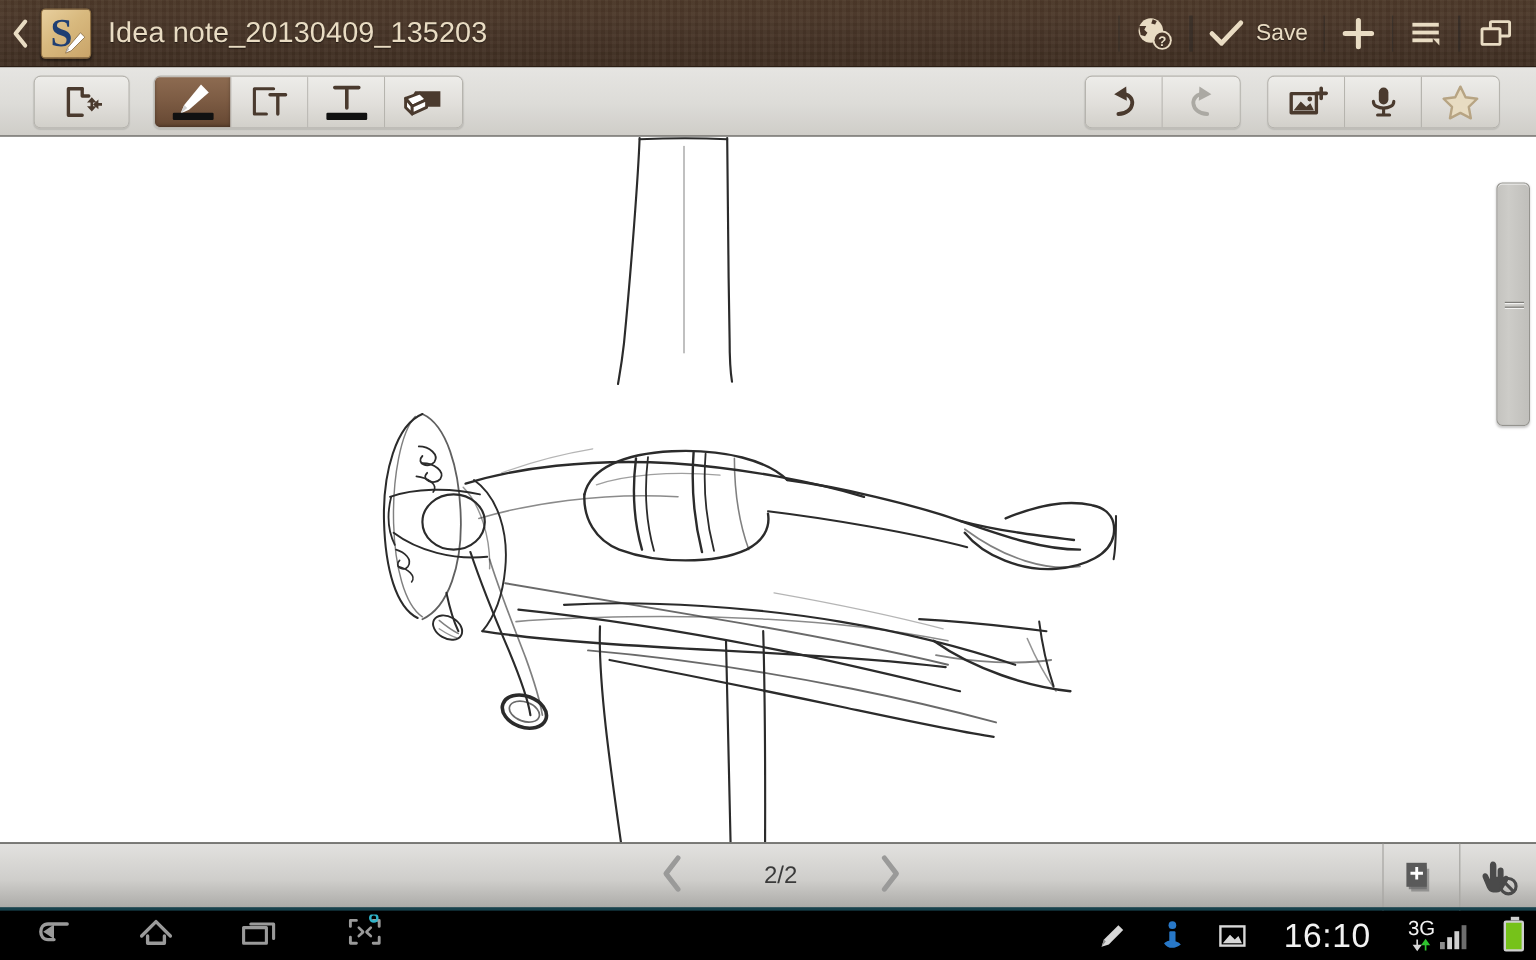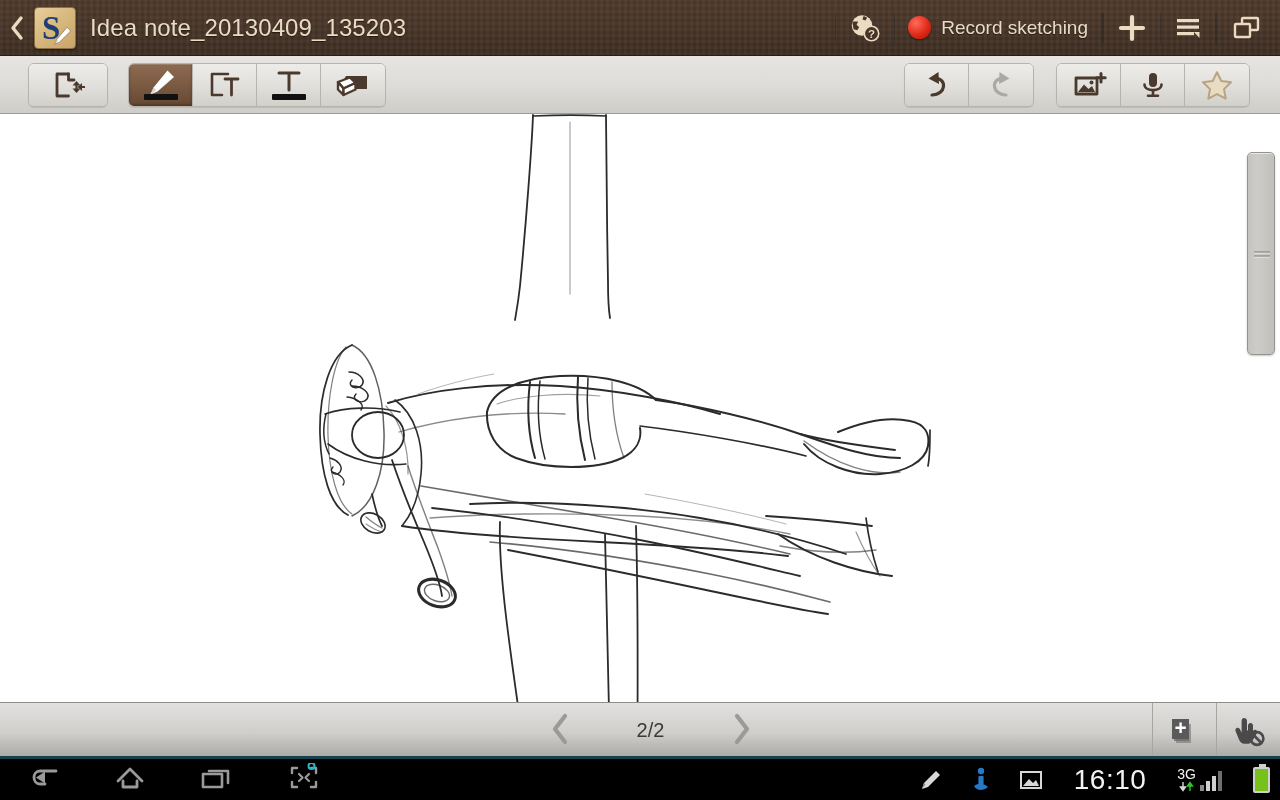--- a/index.html
+++ b/index.html
@@ -148,21 +148,21 @@
   .sys-nav{ display:flex; align-items:center; gap:46px; padding-left:24px; }
   .sys-btn{ cursor:pointer; padding:4px; position:relative; }
   .sys-grey{ fill:none; stroke:#9a9a9a; stroke-width:2.4; stroke-linecap:round; stroke-linejoin:round; }
   .sys-grey-f{ fill:#9a9a9a; }
   .sys-right{
     position:absolute; right:10px; top:0; height:41px;
     display:flex; align-items:center; gap:27px;
   }
   .clock{ color:#f2f2f2; font-size:28px; letter-spacing:.5px; line-height:1; padding:0 4px; }
   .net{ display:flex; align-items:center; gap:2px; }
-  .net-g{ color:#f2f2f2; font-size:14px; line-height:1; }
+  .net-g{ color:#f2f2f2; font-size:17px; line-height:1; }
   .batt{
     width:17px; height:26px; border:2px solid #cfcfcf; border-radius:2px; position:relative;
     background:#76c21a;
   }
   .batt:before{
     content:""; position:absolute; left:4px; top:-5px; width:7px; height:3px; background:#cfcfcf;
   }
 </style>
 </head>
 <body>
@@ -198,30 +198,32 @@
         <path fill="#483528" d="M14.6 3 l3.4 1.6 l-1.4 2.8 l-3.2 -0.9 Z"></path>
         <path fill="#483528" d="M15.5 18.5 l3.4 .8 l-1.1 3.3 l-3.2 -1.2 Z"></path>
         <circle class="icon-tan-f" cx="22.5" cy="20.5" r="8"></circle>
         <circle fill="#483528" cx="22.5" cy="20.5" r="6.4"></circle>
         <text x="22.5" y="25" text-anchor="middle" font-size="11.5" font-family="Liberation Sans, sans-serif" font-weight="bold" fill="#e9dcc3">?</text>
       </svg>
     </div>
 
     <div class="tb-sep"></div>
 
+
+    <div class="tb-sep"></div>
+
+
+    <div class="tb-sep"></div>
+
     <div class="tb-item">
-      <span class="rec-dot"></span>
-      <span>Record sketching</span>
-    </div>
-
-    <div class="tb-sep"></div>
-
-
-    <div class="tb-sep"></div>
-
+      <svg width="30" height="26" viewBox="0 0 30 26">
+        <path class="icon-tan" style="stroke-width:4" d="M3 13 L11 21 L27 4"></path>
+      </svg>
+      <span>Save</span>
+    </div>
 
     <div class="tb-sep"></div>
 
     <div class="tb-item">
       <svg width="30" height="30" viewBox="0 0 30 30">
         <path class="icon-tan" style="stroke-width:4.2" d="M15 4 L15 26 M4 15 L26 15"></path>
       </svg>
     </div>
 
     <div class="tb-sep"></div>

